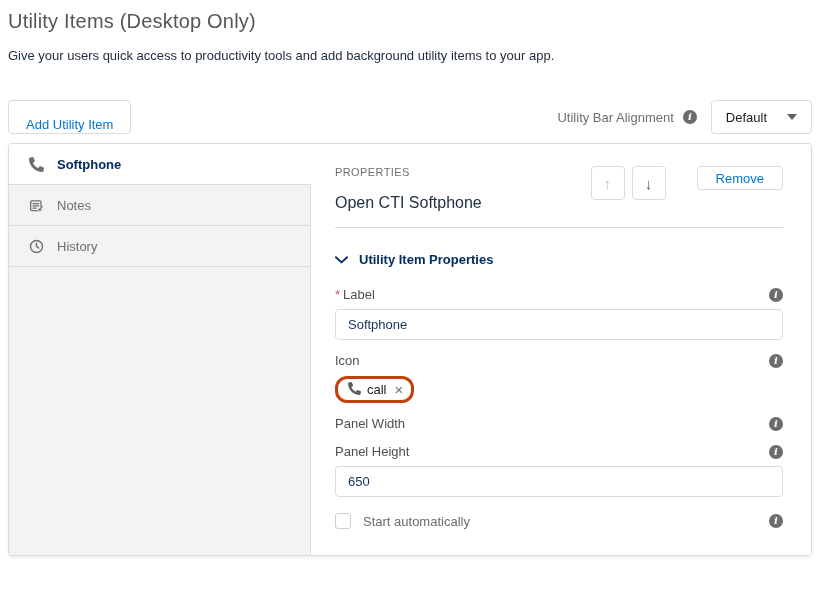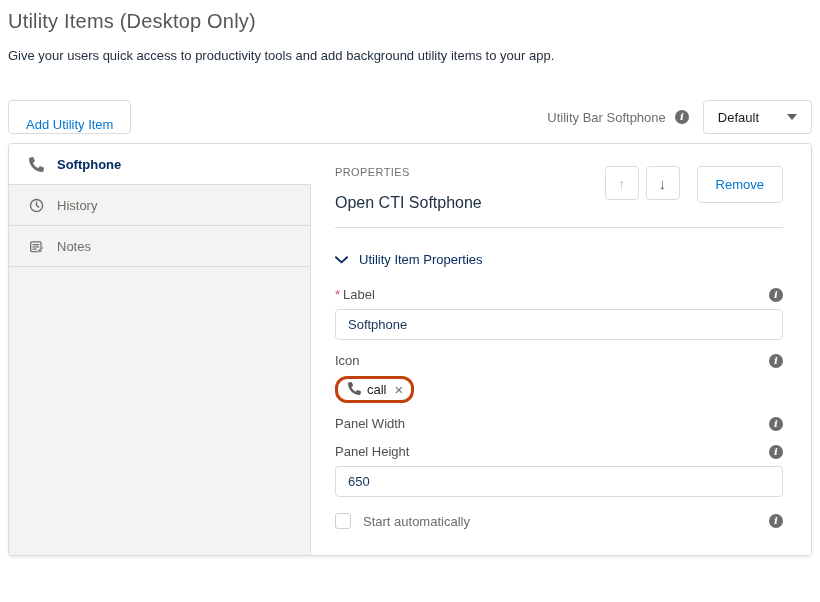--- a/index.html
+++ b/index.html
@@ -34,21 +34,21 @@
   .info {
     display: inline-flex; align-items: center; justify-content: center;
     width: 14px; height: 14px; border-radius: 50%;
     background: #6e6c6a; color: #fff;
     font-size: 10px; font-style: italic; font-weight: 700;
     font-family: "DejaVu Serif", serif; line-height: 1;
     flex: 0 0 auto; cursor: pointer;
   }
   .dropdown {
     margin-left: 14px; height: 34px; padding: 0 14px;
-    display: inline-flex; align-items: center; gap: 28px;
+    display: inline-flex; align-items: center; gap: 20px;
     color: #1b1b1b; min-width: 88px;
   }
   .caret {
     width: 0; height: 0;
     border-left: 5px solid transparent; border-right: 5px solid transparent;
     border-top: 6px solid #5f5e5c;
   }
 
   .panel {
     margin-top: 9px; height: 413px; display: flex;
@@ -79,27 +79,27 @@
     font-size: 11px; color: #706e6b; letter-spacing: .4px; margin-bottom: 16px;
   }
   .props-title { font-size: 16px; color: #213243; }
   .props-actions { display: flex; align-items: flex-start; }
   .icon-btn {
     width: 34px; height: 34px; font-size: 15px; line-height: 1;
     display: inline-flex; align-items: center; justify-content: center;
   }
   .icon-btn.up { color: #c9c7c5; }
   .icon-btn.down { color: #5f5e5c; margin-left: 7px; }
-  .remove-btn { height: 37px; padding: 0 18px; color: #0176d3; margin-left: 17px; }
+  .remove-btn { height: 24px; padding: 0 18px; color: #0176d3; margin-left: 31px; }
 
   .divider { border-bottom: 1px solid #dddbda; margin-top: 15px; }
 
   .section-header {
     margin-top: 24px; display: flex; align-items: center; gap: 11px;
-    font-size: 13px; font-weight: 400; color: #032d60; cursor: pointer;
+    font-size: 13px; font-weight: 700; color: #032d60; cursor: pointer;
   }
 
   .field-label-row {
     margin-top: 20px; display: flex; justify-content: space-between; align-items: flex-end;
   }
   .field-label-row.tight { margin-top: 13px; }
   .field-label { font-size: 13px; color: #514f4d; }
   .req { color: #e0457b; margin-right: 3px; }
   .text-input {
     display: block; width: 100%; height: 31px; margin-top: 7px;
@@ -129,21 +129,21 @@
 <body>
 
 <div class="page">
 
   <h1 class="page-title">Utility Items (Desktop Only)</h1>
   <p class="page-subtitle">Give your users quick access to productivity tools and add background utility items to your app.</p>
 
   <div class="toolbar">
     <button class="btn add-btn">Add Utility Item</button>
     <div class="align-group">
-      <span class="align-label">Utility Bar Softphone</span>
+      <span class="align-label">Utility Bar Alignment</span>
       <span class="info">i</span>
       <button class="btn dropdown">
         <span>Default</span>
         <span class="caret"></span>
       </button>
     </div>
   </div>
 
   <div class="panel">
 
@@ -152,35 +152,35 @@
         <span class="ticon">
           <svg viewBox="0 0 512 512" width="15" height="15" fill="#706e6b" aria-hidden="true">
               <path d="M497.39 361.8l-112-48a24 24 0 0 0-28 6.9l-49.6 60.6a370.66 370.66 0 0 1-177.19-177.2l60.6-49.6a23.94 23.94 0 0 0 6.9-28l-48-112A24.16 24.16 0 0 0 122.6.61l-104 24A24 24 0 0 0 0 48c0 256.5 207.9 464 464 464a24 24 0 0 0 23.4-18.6l24-104a24.29 24.29 0 0 0-14.01-27.6z"></path>
             </svg>
         </span>
         <span>Softphone</span>
       </div>
       <div class="tab">
         <span class="ticon">
           <svg viewBox="0 0 16 16" width="15" height="15" aria-hidden="true">
-              <circle cx="8" cy="8" r="6.4" fill="none" stroke="#706e6b" stroke-width="1.5"></circle>
-              <path d="M8 4.6V8l2.4 1.7" fill="none" stroke="#706e6b" stroke-width="1.5" stroke-linecap="round"></path>
-            </svg>
-        </span>
-        <span>History</span>
+              <rect x="1.8" y="3" width="11" height="10.5" rx="1.2" fill="none" stroke="#706e6b" stroke-width="1.4"></rect>
+              <path d="M4.2 6h6.2M4.2 8.4h6.2M4.2 10.8h3.4" stroke="#706e6b" stroke-width="1.2" stroke-linecap="round"></path>
+              <path d="M9.4 12.6l4.5-4.5 1.3 1.3-4.5 4.5-1.8.5z" fill="#706e6b" stroke="#f4f3f2" stroke-width="0.6"></path>
+            </svg>
+        </span>
+        <span>Notes</span>
       </div>
       <div class="tab">
         <span class="ticon">
           <svg viewBox="0 0 16 16" width="15" height="15" aria-hidden="true">
-              <rect x="1.8" y="3" width="11" height="10.5" rx="1.2" fill="none" stroke="#706e6b" stroke-width="1.4"></rect>
-              <path d="M4.2 6h6.2M4.2 8.4h6.2M4.2 10.8h3.4" stroke="#706e6b" stroke-width="1.2" stroke-linecap="round"></path>
-              <path d="M9.4 12.6l4.5-4.5 1.3 1.3-4.5 4.5-1.8.5z" fill="#706e6b" stroke="#f4f3f2" stroke-width="0.6"></path>
-            </svg>
-        </span>
-        <span>Notes</span>
+              <circle cx="8" cy="8" r="6.4" fill="none" stroke="#706e6b" stroke-width="1.5"></circle>
+              <path d="M8 4.6V8l2.4 1.7" fill="none" stroke="#706e6b" stroke-width="1.5" stroke-linecap="round"></path>
+            </svg>
+        </span>
+        <span>History</span>
       </div>
       <div class="sidebar-filler"></div>
     </div>
 
     <div class="content">
 
       <div class="props-header">
         <div>
           <div class="eyebrow">PROPERTIES</div>
           <div class="props-title">Open CTI Softphone</div>

